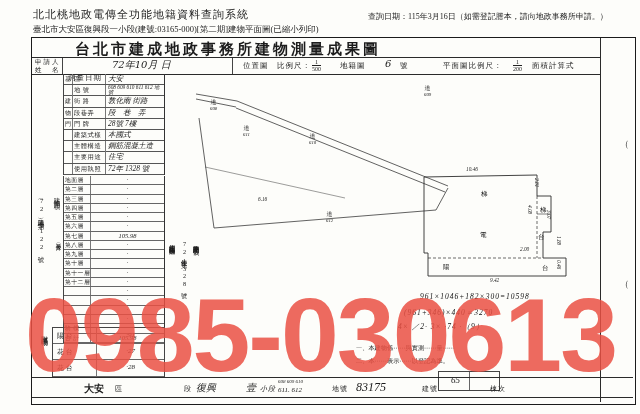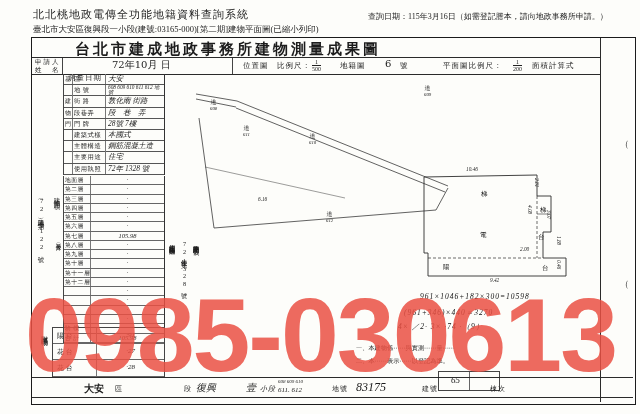--- a/index.html
+++ b/index.html
@@ -12,21 +12,21 @@
   .qdate{left:368px;top:11px;font-size:8px;color:#222;}
   
   .docbox{left:31px;top:37px;width:603px;height:366px;border:1.6px solid #1b1b1b;}
   .vline-right{left:600px;top:38px;width:0;height:364px;border-left:1px solid #2a2a2a;}
   .doc-title{left:75px;top:40px;font-size:15px;font-weight:bold;letter-spacing:3px;}
   .titleline{left:32px;top:57px;width:568px;border-top:1px solid #2a2a2a;height:0;}
   .hdrline{left:32px;top:74px;width:568px;border-top:1px solid #2a2a2a;height:0;}
   .hdr-sep{top:58px;width:0;height:16px;border-left:1px solid #444;}
   .h-cell{font-size:7.5px;letter-spacing:1px;}
   .applicant{left:35px;top:58px;font-size:6.5px;line-height:8px;letter-spacing:2px;}
-  .hand{font-family:"DejaVu Serif",serif;}
+  .hand{font-style:italic;font-family:"DejaVu Serif",serif;}
   .frac{display:inline-block;text-align:center;font-size:6px;line-height:6px;vertical-align:middle;}
   .frac b{display:block;font-weight:normal;border-bottom:.8px solid #222;padding:0 3px;}
   
   #form-rows{left:63px;top:74px;width:100px;border-left:.6px solid #444;border-right:1px solid #333;}
   .frow{display:grid;grid-template-columns:9px 33px 1fr;height:10.2px;border-bottom:.6px solid #555;overflow:visible;}
   .fg{font-size:6px;border-right:.5px solid #777;overflow:hidden;line-height:10px;text-align:center;}
   .fl{font-size:6.3px;line-height:10.4px;letter-spacing:.5px;border-right:.5px solid #777;padding-left:1px;white-space:nowrap;}
   .fv{font-size:7.5px;line-height:10px;padding-left:2px;white-space:nowrap;font-style:italic;}
   .fv.small{font-size:5.3px;line-height:5.2px;white-space:normal;font-style:italic;}
   

